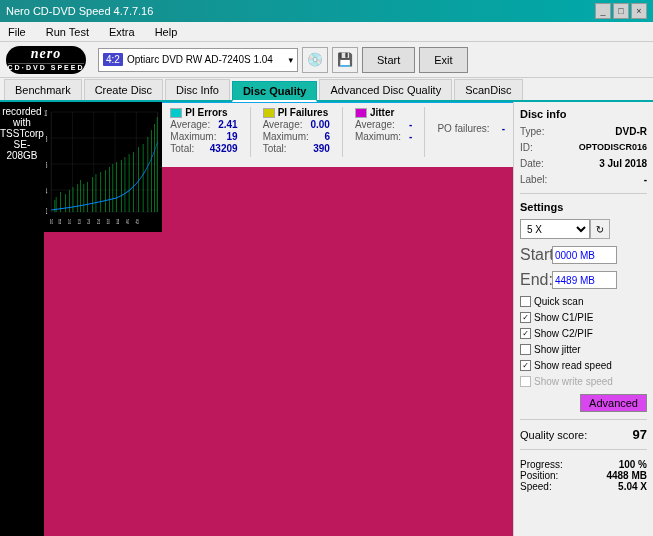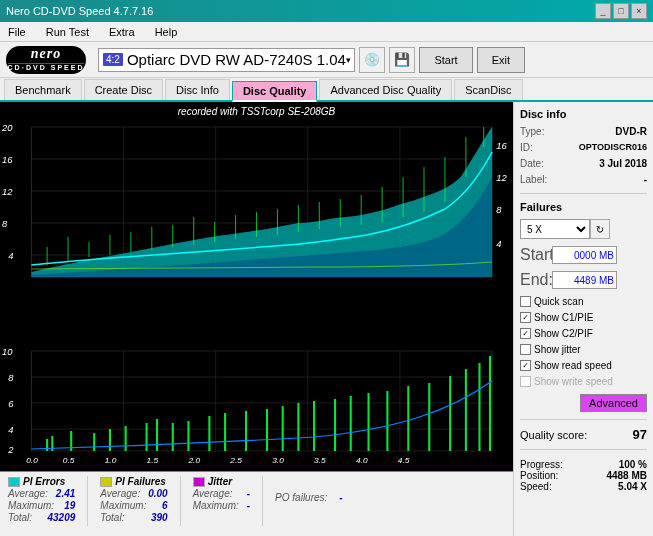--- a/index.html
+++ b/index.html
@@ -113,21 +113,21 @@
       padding: 3px 10px;
       border: 1px solid #ccc;
       border-bottom: none;
       background: #e8e8e8;
       cursor: pointer;
       font-size: 11px;
       height: 21px;
       display: flex; align-items: center;
     }
     .tab.active {
-      background: #f9a8d4;
+      background: #14b8a6;
       border-color: #00aaaa;
       border-bottom: 2px solid white;
       margin-bottom: -2px;
       font-weight: bold;
     }
 
     
     .main-content {
       display: flex;
       height: calc(536px - 22px - 20px - 36px - 24px);
@@ -179,21 +179,21 @@
       width: 70px;
     }
     .mb-field {
       border: 1px solid #999;
       background: white;
       height: 18px;
       width: 65px;
       padding: 0 2px;
       font-size: 10px;
       color: #00f;
-      text-align: right;
+      text-align: left;
     }
     .row-label { font-size: 16px; color: #555; width: 32px; }
     .checkbox-row { display: flex; align-items: flex-start; gap: 3px; font-size: 10px; margin-bottom: 1px; }
     .checkbox { width: 11px; height: 11px; border: 1px solid #777; background: white; display: flex; align-items: center; justify-content: center; font-size: 8px; }
     .checked::after { content: '✓'; }
     .grayed { color: #aaa; }
     .advanced-btn {
       background: #d946ef;
       border: 1px solid #888;
       padding: 2px 8px;
@@ -234,41 +234,41 @@
 
 <div class="toolbar">
   <div class="nero-logo">
     <div style="text-align:center; line-height:1.2;">
       <div style="font-size:14px; letter-spacing:1px; font-family:serif; font-style:italic;">nero</div>
       <div style="font-size:7px; letter-spacing:2px; border-top:1px solid #555;">CD·DVD SPEED</div>
     </div>
   </div>
   <div class="drive-select">
     <span class="drive-badge">4:2</span>
-    <span style="flex:1; font-size:15px;">Optiarc DVD RW AD-7240S 1.04</span>
+    <span style="flex:1; font-size:10px;">Optiarc DVD RW AD-7240S 1.04</span>
     <span class="dropdown-arrow">▾</span>
   </div>
   <div class="toolbar-icon-btn">💿</div>
   <div class="toolbar-icon-btn">💾</div>
   <button class="start-btn">Start</button>
   <button class="exit-btn">Exit</button>
 </div>
 
 <div class="tabs">
   <div class="tab">Benchmark</div>
   <div class="tab">Create Disc</div>
   <div class="tab">Disc Info</div>
   <div class="tab active">Disc Quality</div>
   <div class="tab">Advanced Disc Quality</div>
   <div class="tab">ScanDisc</div>
 </div>
 
 <div class="main-content">
 
-  <div style="flex:1; display:flex; flex-direction:column; background:#be185d; overflow:hidden;font-style:italic;">
+  <div style="flex:1; display:flex; flex-direction:row; background:#be185d; overflow:hidden;">
 
     <div style="color:white; font-size:10px; text-align:center; padding:4px 0 0 0; background:black;">recorded with TSSTcorp SE-208GB</div>
 
     <div style="flex:1; position:relative; background:black; min-height:0;">
       <svg class="chart-svg-upper" viewBox="0 0 490 170" preserveAspectRatio="none" style="width:100%; height:170px;">
 
         <rect width="490" height="170" fill="black"></rect>
 
         <line x1="30" y1="10" x2="470" y2="10" stroke="#333" stroke-width="0.5"></line>
         <line x1="30" y1="42" x2="470" y2="42" stroke="#333" stroke-width="0.5"></line>
@@ -483,21 +483,21 @@
       <span class="info-label">Date:</span>
       <span class="info-value" style="font-size:10px;">3 Jul 2018</span>
     </div>
     <div class="info-row">
       <span class="info-label">Label:</span>
       <span class="info-value">-</span>
     </div>
 
     <div class="divider-h"></div>
 
-    <div class="section-title">Failures</div>
+    <div class="section-title">Settings</div>
 
     <div class="settings-row">
       <select class="settings-select">
         <option>5 X</option>
         <option>1 X</option>
         <option>2 X</option>
         <option>4 X</option>
         <option>8 X</option>
       </select>
       <div class="toolbar-icon-btn" style="width:20px;height:20px;font-size:10px;">↻</div>

